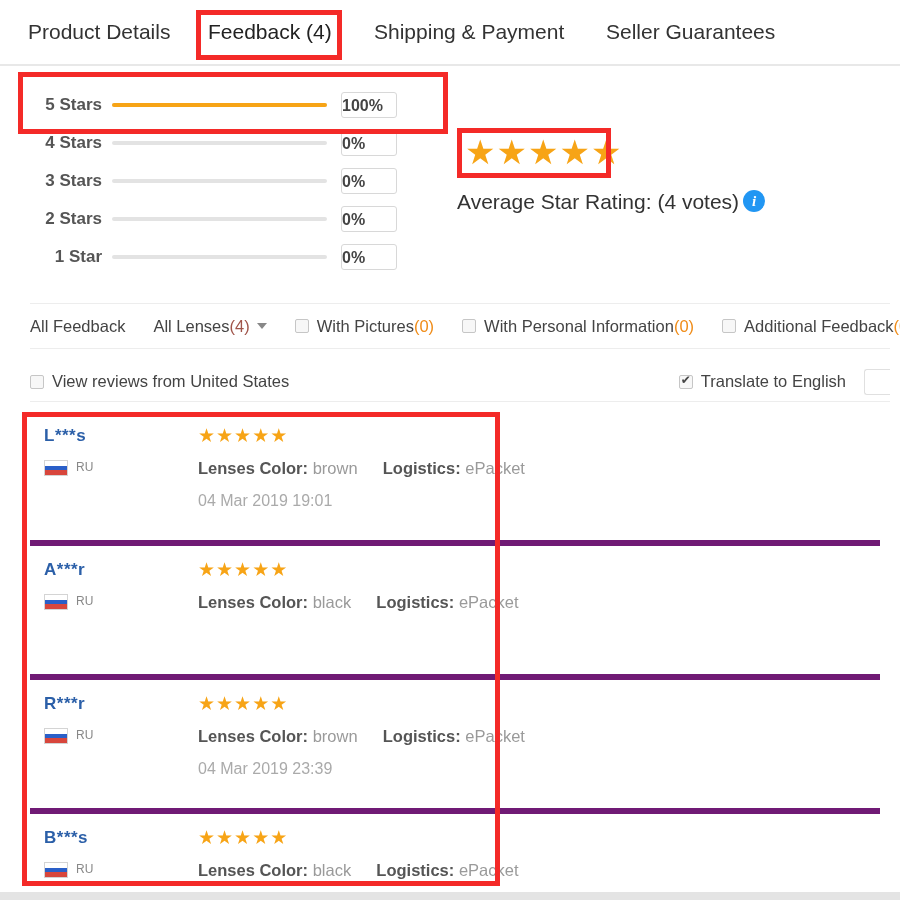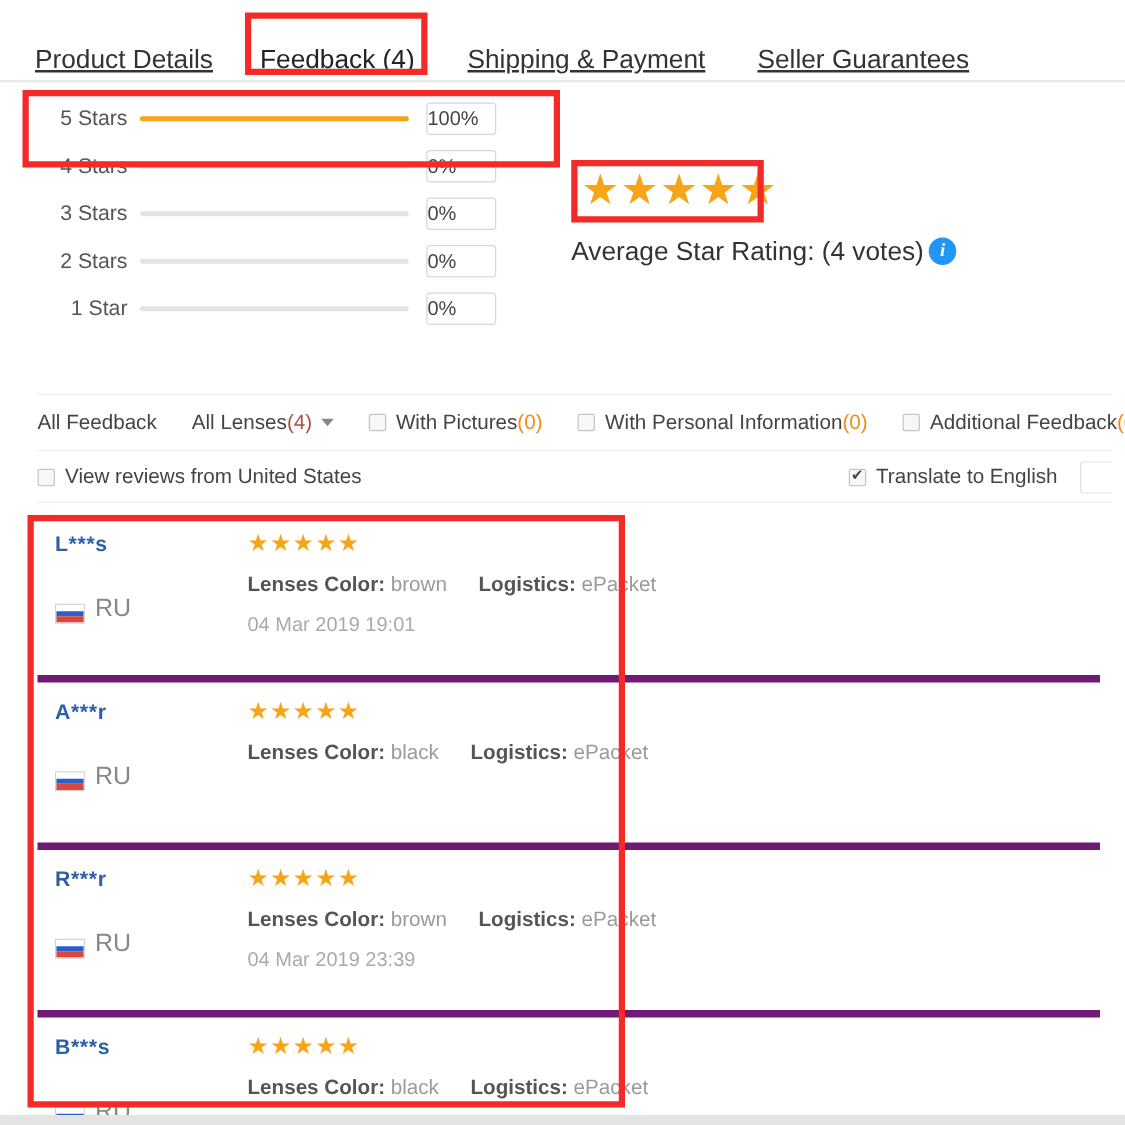--- a/index.html
+++ b/index.html
@@ -20,36 +20,36 @@
   #tab-bar {
     position: absolute;
     left: 0; top: 0;
     width: 900px; height: 66px;
     background: #ffffff;
     border-bottom: 2px solid #e8e8e8;
     box-sizing: border-box;
   }
   .tab {
     position: absolute;
-    top: 16px;
+    top: 0;
     height: 64px;
     line-height: 64px;
     font-size: 21px;
     color: #333333;
     white-space: nowrap;
     cursor: pointer;
-    text-decoration: underline;
   }
   .tab.selected { color: #222222; }
 
   
   #rating-panel {
     position: absolute;
-    left: 30px; top: 76px;
+    left: 30px; top: 86px;
     width: 410px;
+    font-weight: bold;
   }
   .rating-row {
     position: relative;
     height: 38px;
     display: flex;
     align-items: center;
   }
   .rating-label {
     width: 82px;
     text-align: right;
@@ -133,21 +133,20 @@
   
   #filter-bar {
     position: absolute;
     left: 30px; top: 303px;
     width: 860px; height: 46px;
     display: flex;
     align-items: center;
     border-top: 1px solid #ededed;
     border-bottom: 1px solid #ededed;
     box-sizing: border-box;
-    margin-top: 12px;
   }
   .filter-item {
     font-size: 16.5px;
     color: #444444;
     white-space: nowrap;
     display: flex;
     align-items: center;
     cursor: pointer;
   }
   .filter-sep {
@@ -235,24 +234,24 @@
     width: 150px;
   }
   .reviewer-name {
     font-size: 17px;
     font-weight: bold;
     color: #2b5fa8;
     letter-spacing: 0.5px;
     cursor: pointer;
   }
   .reviewer-country {
-    margin-top: 30px;
-    display: flex;
-    align-items: flex-end;
-    font-size: 20px;
+    margin-top: 14px;
+    display: flex;
+    align-items: flex-start;
+    font-size: 12px;
     color: #888888;
   }
   .flag {
     width: 24px; height: 16px;
     margin-right: 8px;
     border: 1px solid #d4d4d4;
     box-sizing: border-box;
     display: inline-block;
     overflow: hidden;
     flex: none;

